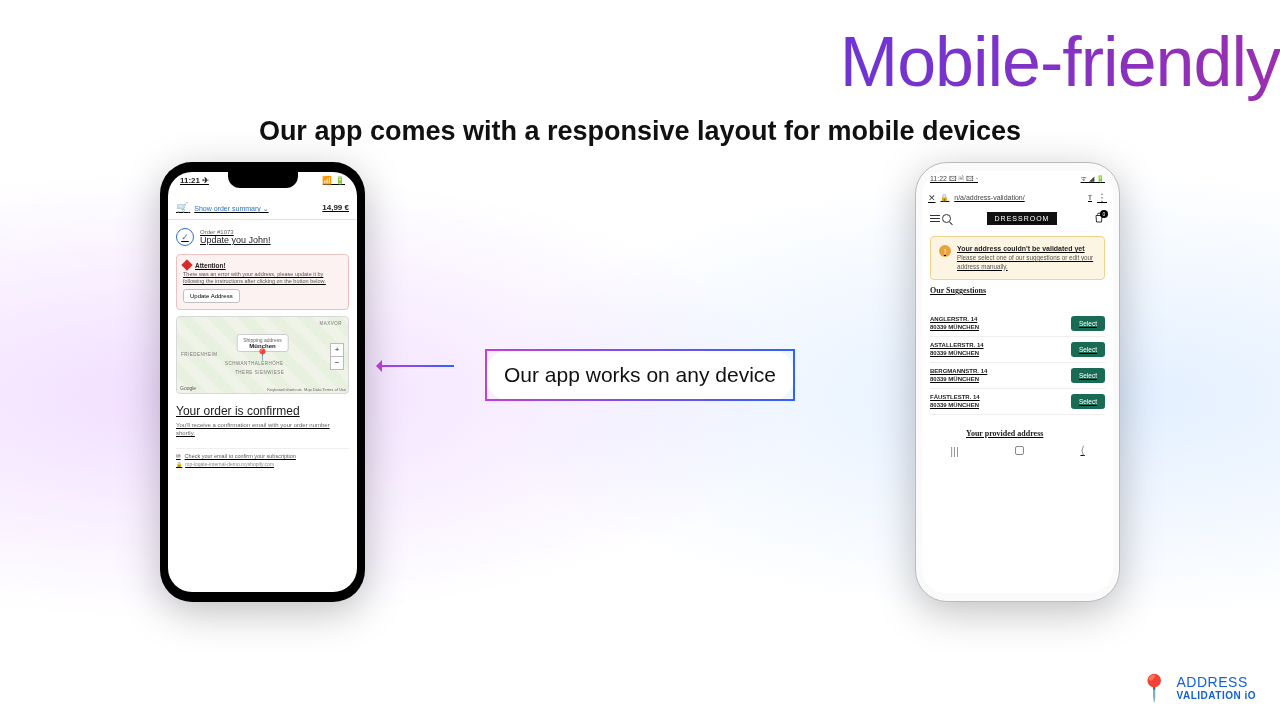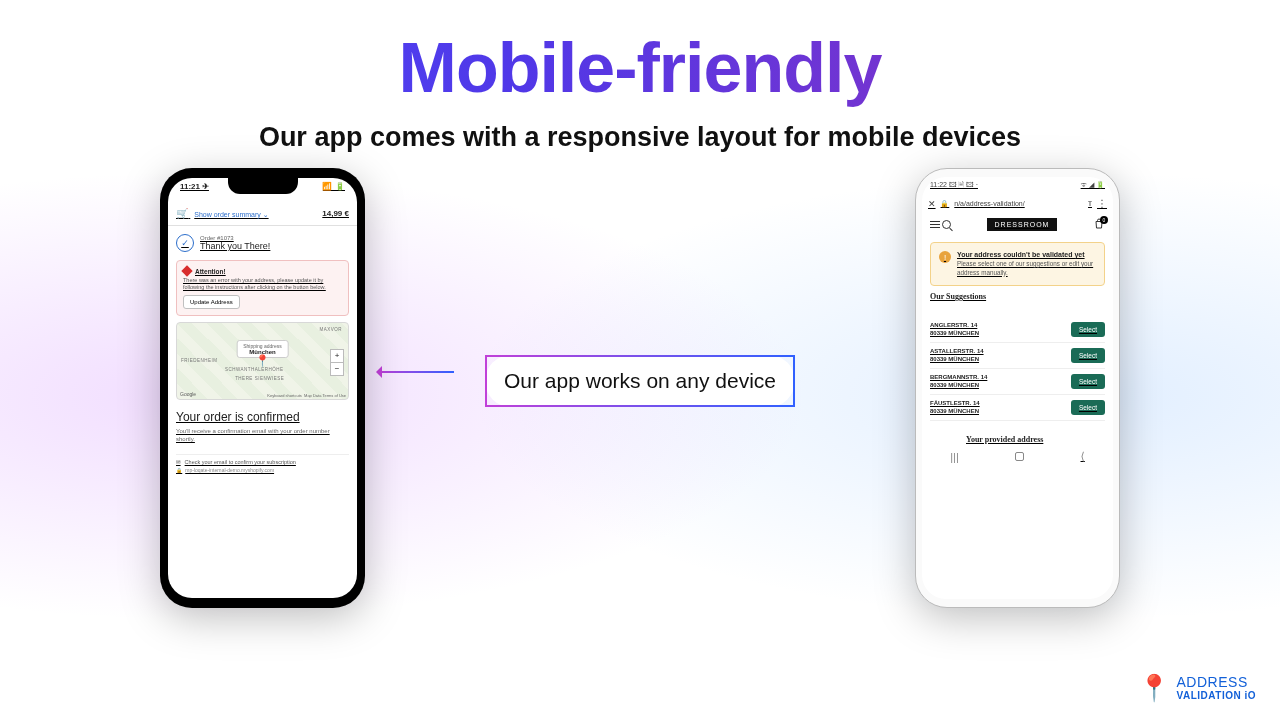--- a/index.html
+++ b/index.html
@@ -8,24 +8,24 @@
   height: 720px;
   background: radial-gradient(ellipse at 15% 55%, rgba(200,120,255,0.25), transparent 40%),
               radial-gradient(ellipse at 85% 55%, rgba(120,180,255,0.22), transparent 40%),
               #fff;
   font-family: -apple-system, BlinkMacSystemFont, "Segoe UI", Helvetica, Arial, sans-serif;
   position: relative;
   overflow: hidden;
 }
 
 .title {
-  text-align: center;
+  text-align: right;
   font-size: 70px;
-  font-weight: 700;
-  margin-top: 28px;
+  font-weight: 400;
+  margin-top: 22px;
   background: linear-gradient(90deg, #4d4dff 0%, #5038e8 40%, #7a33cc 75%, #9a2fb0 100%);
   -webkit-background-clip: text;
   background-clip: text;
   color: transparent;
   letter-spacing: -1px;
 }
 .subtitle {
   text-align: center;
   font-size: 27px;
   font-weight: 600;
@@ -179,21 +179,21 @@
           <span class="cart-icon">🛒</span>
           <span class="summary-link">Show order summary ⌄</span>
         </span>
         <span class="price">14,99 €</span>
       </div>
 
       <div class="check-row">
         <div class="check-circ">✓</div>
         <div>
           <div class="order-num">Order #1073</div>
-          <div class="thanks">Thank you There!</div>
+          <div class="thanks">Update you John!</div>
         </div>
       </div>
 
       <div class="alert-box">
         <div class="alert-head">
           <div class="alert-dot"></div>
           <span>Attention!</span>
         </div>
         <div class="alert-msg">There was an error with your address, please update it by following the instructions after clicking on the button below.</div>
         <button class="update-btn">Update Address</button>

